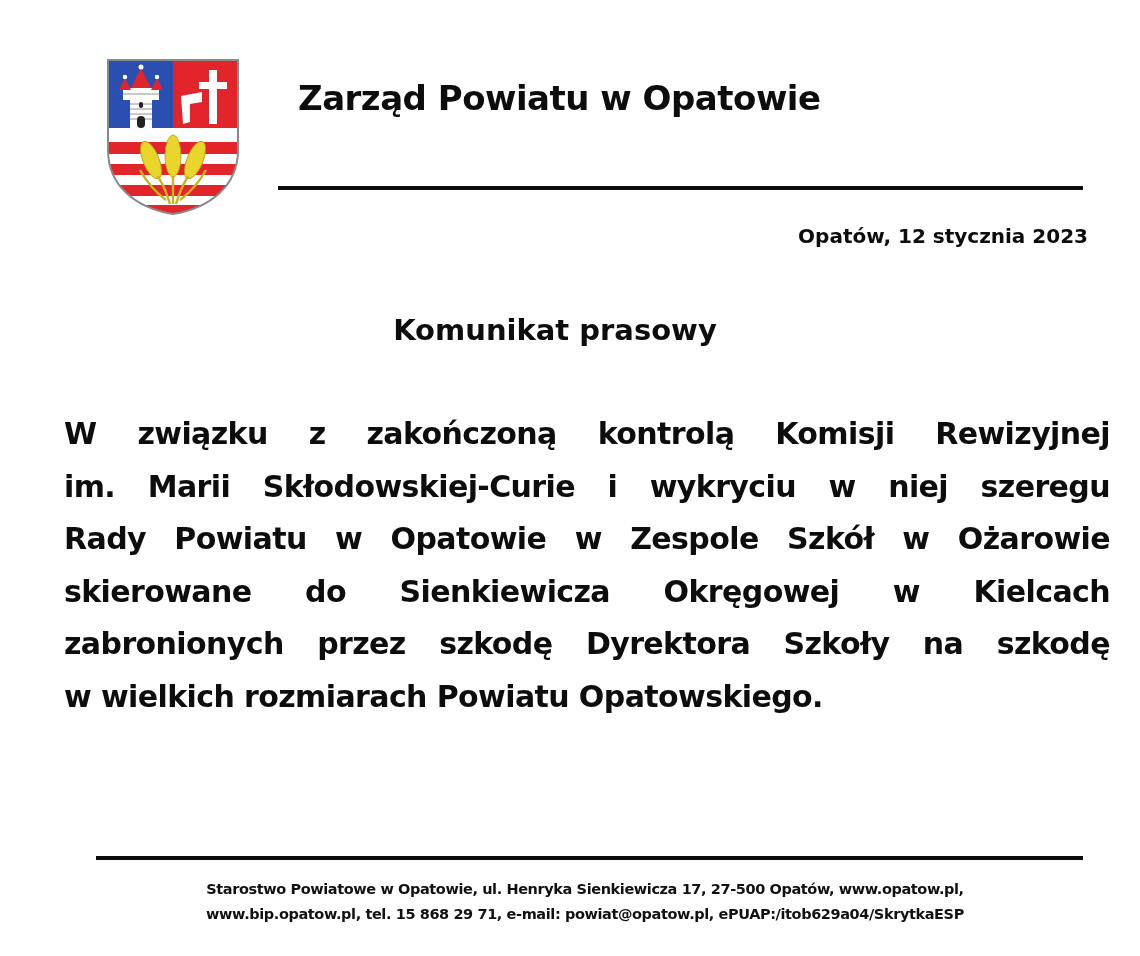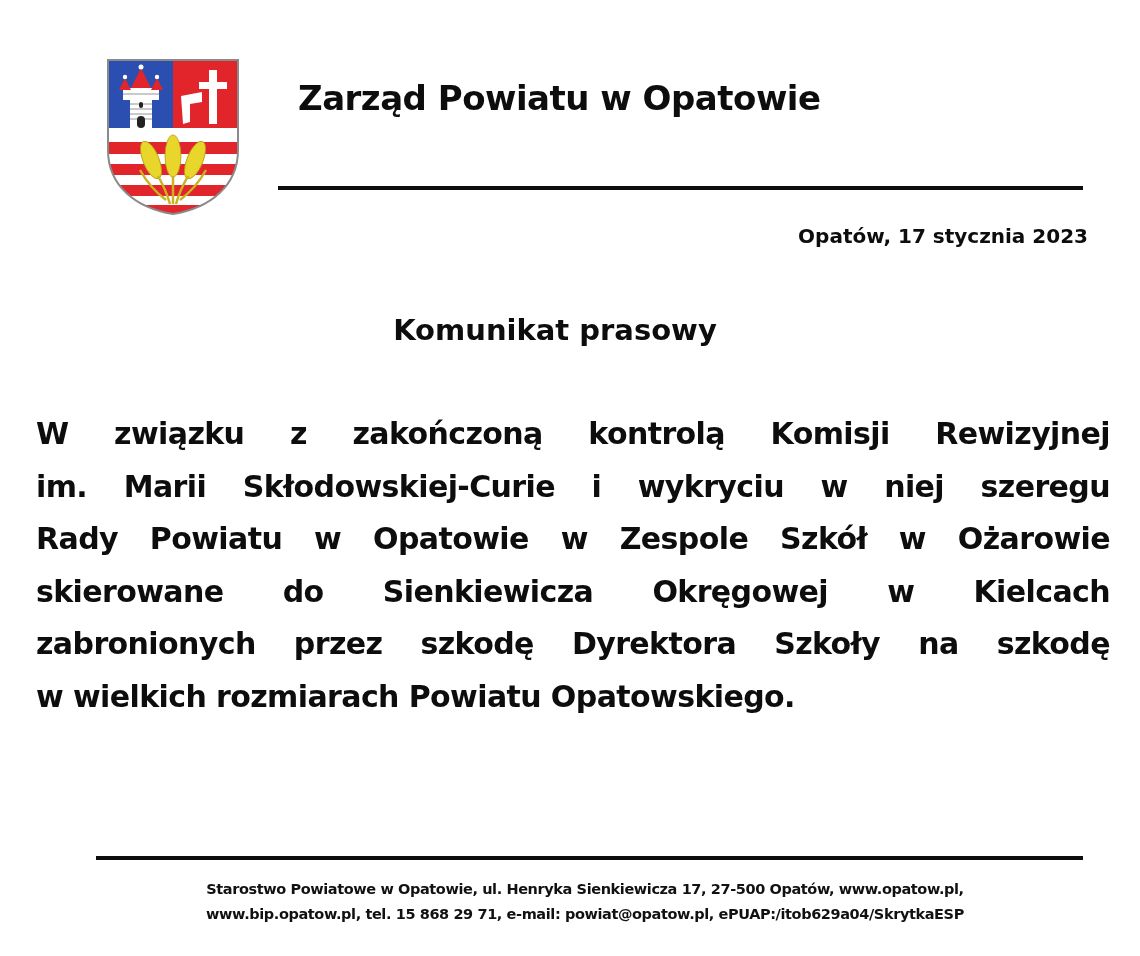--- a/index.html
+++ b/index.html
@@ -77,20 +77,21 @@
       line-height: 52.5px;
       color: #0d0d0d;
     }
     .body-line {
       display: block;
       text-align: justify;
       text-align-last: justify;
       white-space: nowrap;
       height: 52.5px;
       overflow: visible;
+      margin-left: 28px;
     }
     .body-line.last {
       text-align-last: left;
     }
     .rule-bottom {
       position: absolute;
       left: 96px;
       top: 856px;
       width: 987px;
       height: 4px;
@@ -169,21 +170,21 @@
         <path d="M100 112 Q90 130 74 142"></path>
       </g>
     </g>
     <path d="M2 2 H132 V92 C132 128 104 150 67 156 C30 150 2 128 2 92 Z" fill="none" stroke="#8a8a8a" stroke-width="2"></path>
   </svg>
 </div>
 
 <div class="org-title">Zarząd Powiatu w Opatowie</div>
 <div class="rule-top"></div>
 
-<div class="date-line">Opatów, 17 stycznia 2023</div>
+<div class="date-line">Opatów, 12 stycznia 2023</div>
 
 <div class="heading">Komunikat prasowy</div>
 
 <div class="body-text">
   <span class="body-line">W związku z zakończoną kontrolą Komisji Rewizyjnej</span>
   <span class="body-line">im. Marii Skłodowskiej-Curie i wykryciu w niej szeregu</span>
   <span class="body-line">Rady Powiatu w Opatowie w Zespole Szkół w Ożarowie</span>
   <span class="body-line">skierowane do Sienkiewicza Okręgowej w Kielcach</span>
   <span class="body-line">zabronionych przez szkodę Dyrektora Szkoły na szkodę</span>
   <span class="body-line last">w wielkich rozmiarach Powiatu Opatowskiego.</span>

